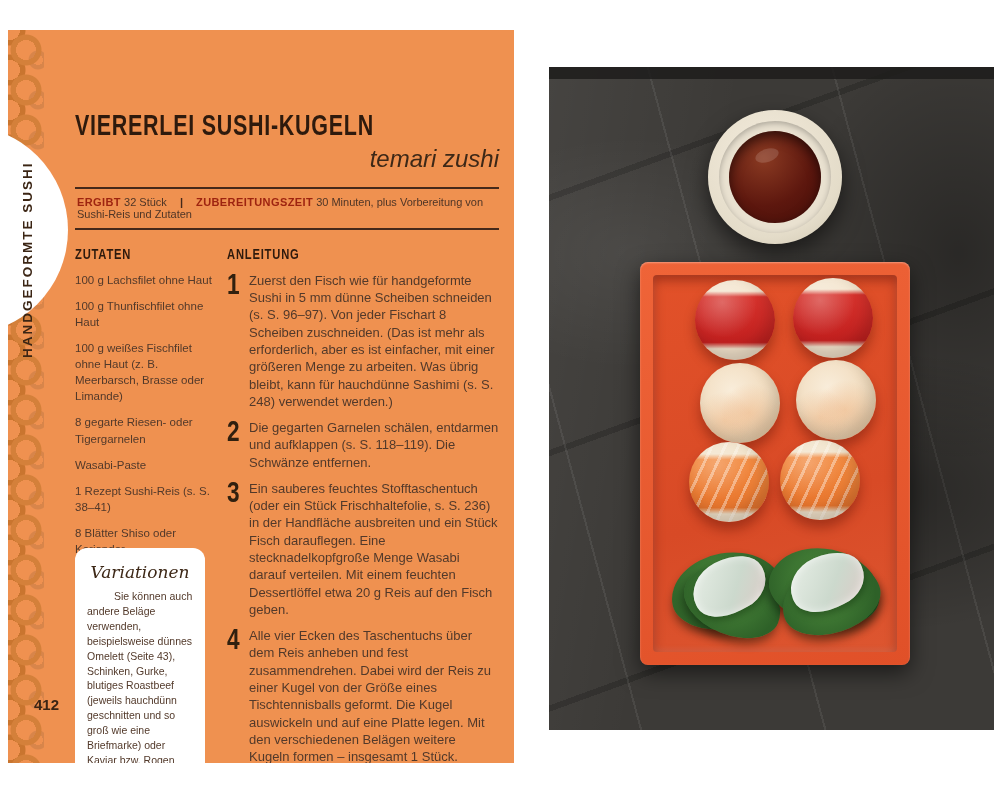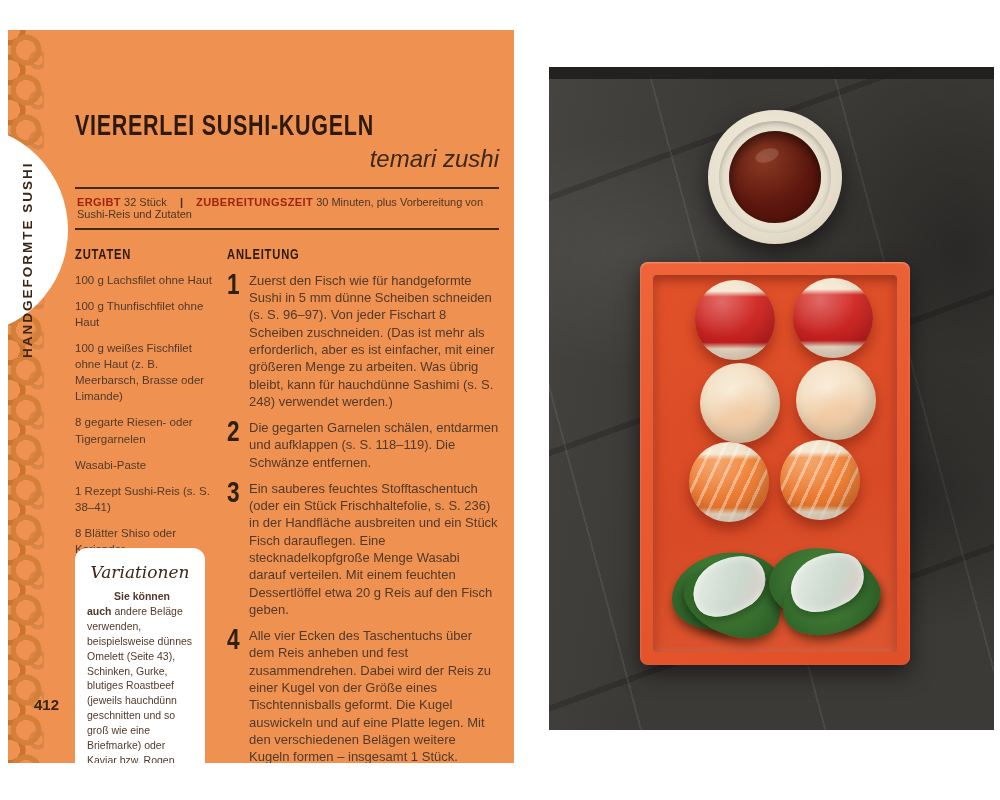--- a/index.html
+++ b/index.html
@@ -40,21 +40,21 @@
   .ing{margin:0 0 10px 0;font-size:11.5px;line-height:1.4;color:#52392a;}
   .step{display:flex;margin-bottom:9px;}
   .step .num{flex:none;width:22px;font-size:29px;font-weight:800;color:#30200f;line-height:.85;
     transform:scaleX(.78);transform-origin:left top;}
   .step .txt{flex:1;font-size:13px;line-height:1.33;color:#52392a;}
 
   .varbox{position:absolute;left:67px;top:518px;width:130px;height:215px;background:#ffffff;
     border-radius:12px 12px 0 0;padding:14px 12px;box-sizing:border-box;z-index:2;}
   .vartitle{font-family:"DejaVu Serif",serif;font-style:italic;font-size:17px;color:#3d2817;margin:0 0 7px 0;text-align:center;}
   .vartext{margin:0;font-size:10.5px;line-height:1.42;color:#52392a;}
-  .vartext .lead{font-weight:bold;padding-left:27px;}
+  .vartext .lead{font-weight:normal;padding-left:27px;}
 
   .pagenum{position:absolute;left:26px;top:666px;font-size:15px;font-weight:800;color:#3b2514;z-index:3;}
 
   
   .photo{position:absolute;left:549px;top:67px;width:445px;height:663px;overflow:hidden;
     background-image:
       radial-gradient(ellipse 320px 200px at 78% 64%, rgba(0,0,0,.32), rgba(0,0,0,0) 70%),
       radial-gradient(ellipse 280px 180px at 18% 28%, rgba(255,255,255,.06), rgba(0,0,0,0) 65%),
       radial-gradient(ellipse 240px 300px at 92% 28%, rgba(0,0,0,.30), rgba(0,0,0,0) 70%),
       repeating-linear-gradient(75deg, rgba(0,0,0,0) 0 88px, rgba(255,255,255,.07) 88px 90px, rgba(0,0,0,0) 90px 178px),

